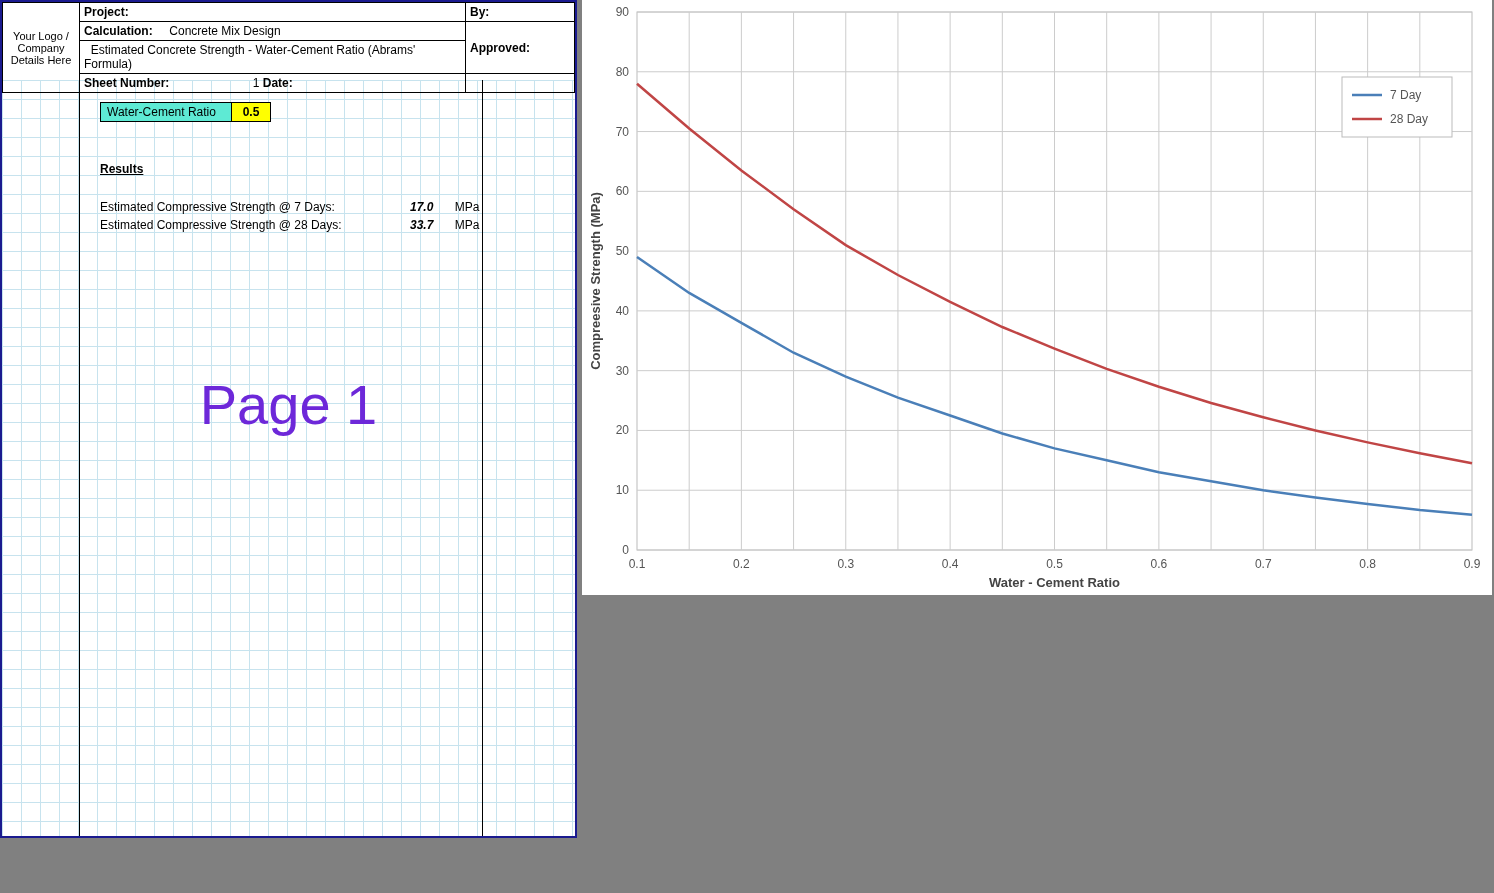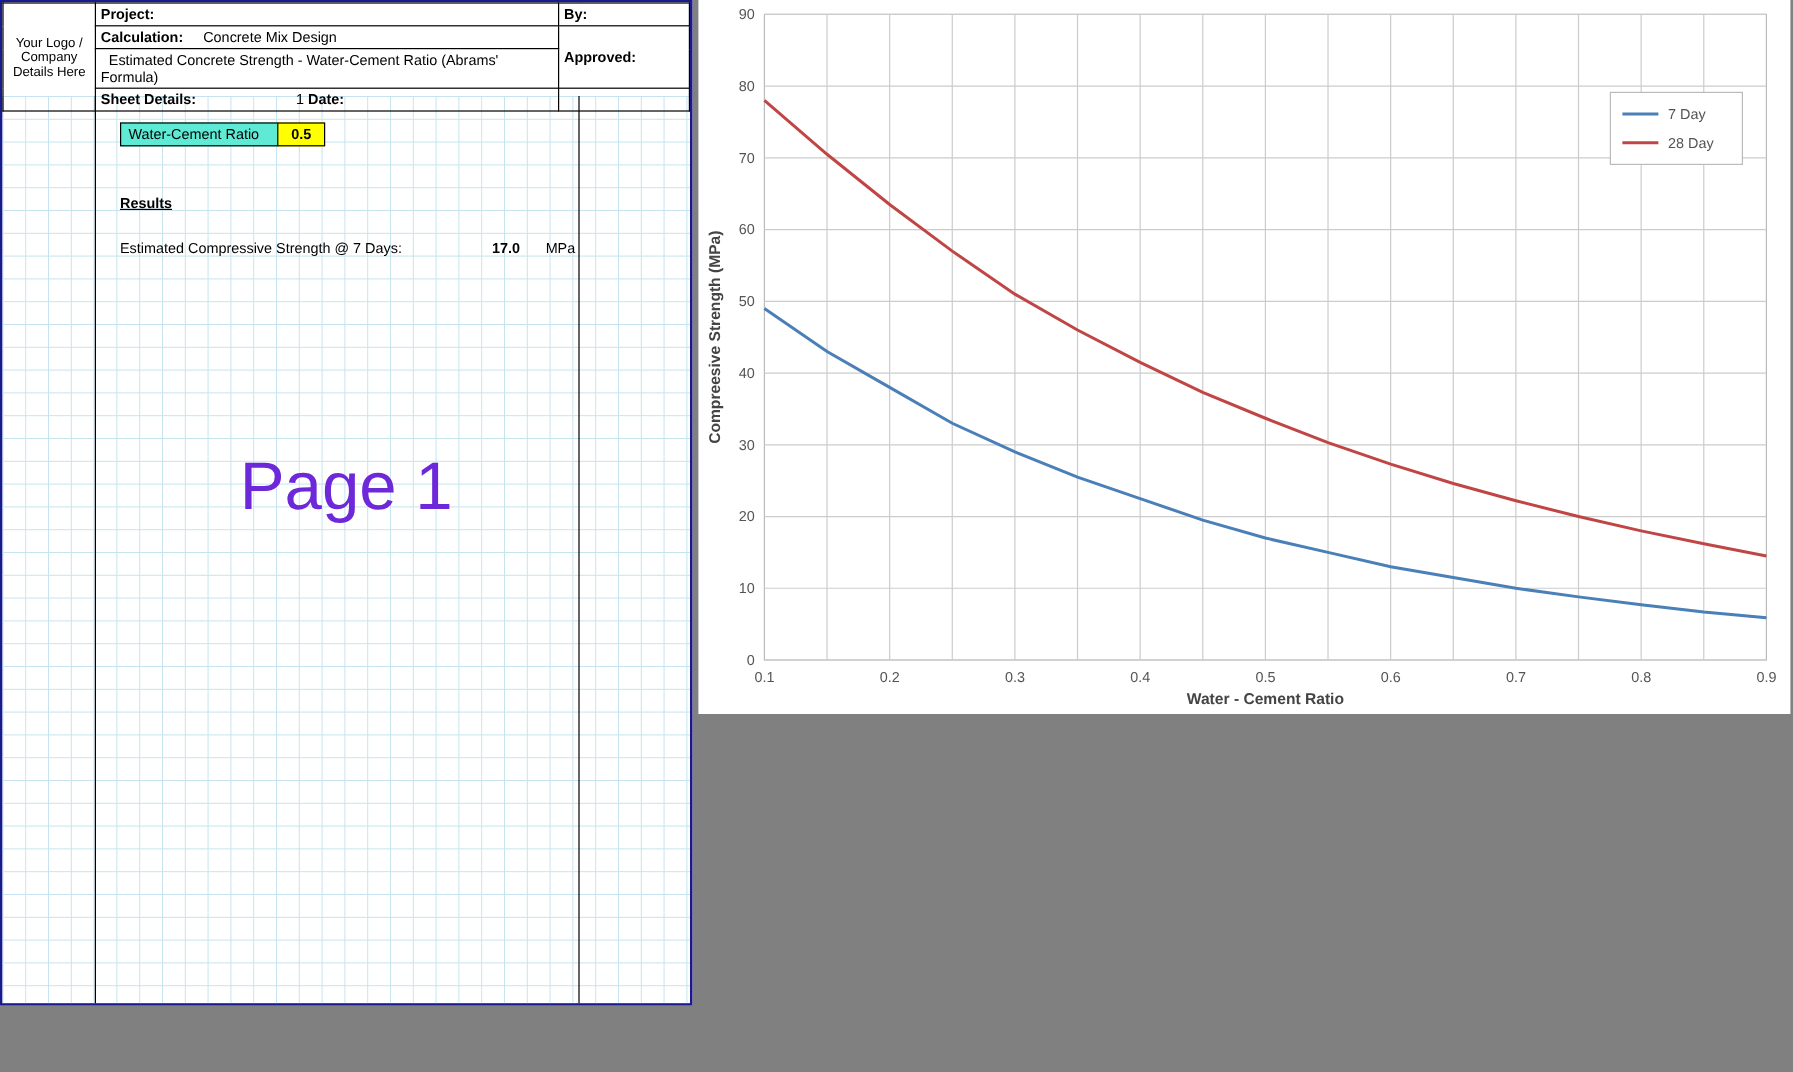--- a/index.html
+++ b/index.html
@@ -91,21 +91,21 @@
     background: rgba(255,255,255,0.1);
   }
   .result-line {
     position: absolute;
     z-index: 3;
     font-size: 12px;
     left: 98px;
     width: 400px;
   }
   .result-line .lbl { display: inline-block; width: 290px; }
-  .result-line .val { font-weight: bold; display: inline-block; width: 40px; text-align: right; }
+  .result-line .val { font-weight: bold; display: inline-block; width: 40px; text-align: right; font-style: italic; }
   .result-line .unit { display: inline-block; margin-left: 18px; }
   .r1 { top: 198px; }
   .r2 { top: 216px; }
   .page-watermark {
     position: absolute;
     top: 370px;
     left: 50%;
     transform: translateX(-50%);
     font-size: 56px;
     color: #6d28d9;
@@ -169,35 +169,40 @@
         <td class="by-cell"><span class="header-label">By:</span> <span></span></td>
       </tr>
       <tr>
         <td><span class="header-label">Calculation:</span>&nbsp;&nbsp;&nbsp;&nbsp;&nbsp;<span>Concrete Mix Design</span></td>
         <td class="apr-cell" rowspan="2"><span class="header-label">Approved:</span> <span></span></td>
       </tr>
       <tr>
         <td>&nbsp;&nbsp;<span>Estimated Concrete Strength - Water-Cement Ratio (Abrams' Formula)</span></td>
       </tr>
       <tr>
-        <td><span class="header-label">Sheet Details:</span>&nbsp;&nbsp;&nbsp;&nbsp;&nbsp;&nbsp;&nbsp;&nbsp;&nbsp;&nbsp;&nbsp;&nbsp;&nbsp;&nbsp;&nbsp;&nbsp;&nbsp;&nbsp;&nbsp;&nbsp;&nbsp;&nbsp;&nbsp;&nbsp;&nbsp;<span>1</span>&nbsp;<span class="header-label">Date:</span> <span></span></td>
+        <td><span class="header-label">Sheet Number:</span>&nbsp;&nbsp;&nbsp;&nbsp;&nbsp;&nbsp;&nbsp;&nbsp;&nbsp;&nbsp;&nbsp;&nbsp;&nbsp;&nbsp;&nbsp;&nbsp;&nbsp;&nbsp;&nbsp;&nbsp;&nbsp;&nbsp;&nbsp;&nbsp;&nbsp;<span>1</span>&nbsp;<span class="header-label">Date:</span> <span></span></td>
         <td></td>
       </tr>
     </tbody>
       </table>
   </div>
 
   <div class="wc-label">Water-Cement Ratio</div>
   <div class="wc-value">0.5</div>
 
   <div class="results-hdr">Results</div>
 
   <div class="result-line r1">
     <span class="lbl">Estimated Compressive Strength @ 7 Days:</span>
     <span class="val">17.0</span>
+    <span class="unit">MPa</span>
+  </div>
+  <div class="result-line r2">
+    <span class="lbl">Estimated Compressive Strength @ 28 Days:</span>
+    <span class="val">33.7</span>
     <span class="unit">MPa</span>
   </div>
 
   <div class="page-watermark">Page 1</div>
 </div>
 
 <div class="chart-panel">
   <svg class="chart-svg" viewBox="0 0 910 595">
     <g id="chart-root">
         <rect x="55" y="12" width="835" height="538" class="plot-border"></rect>

